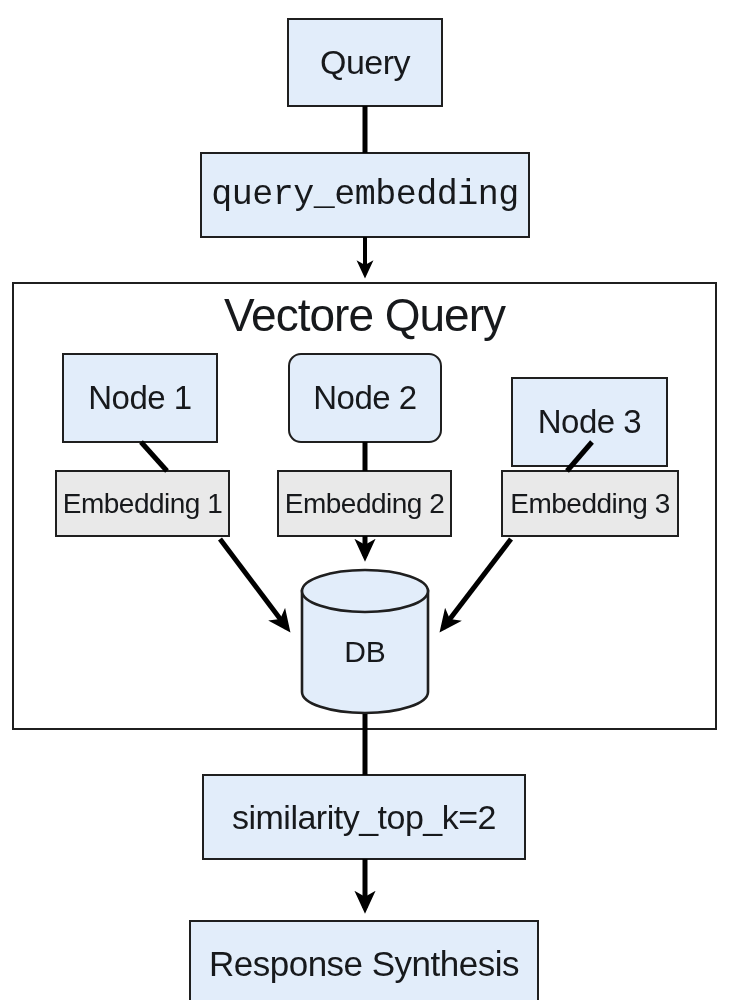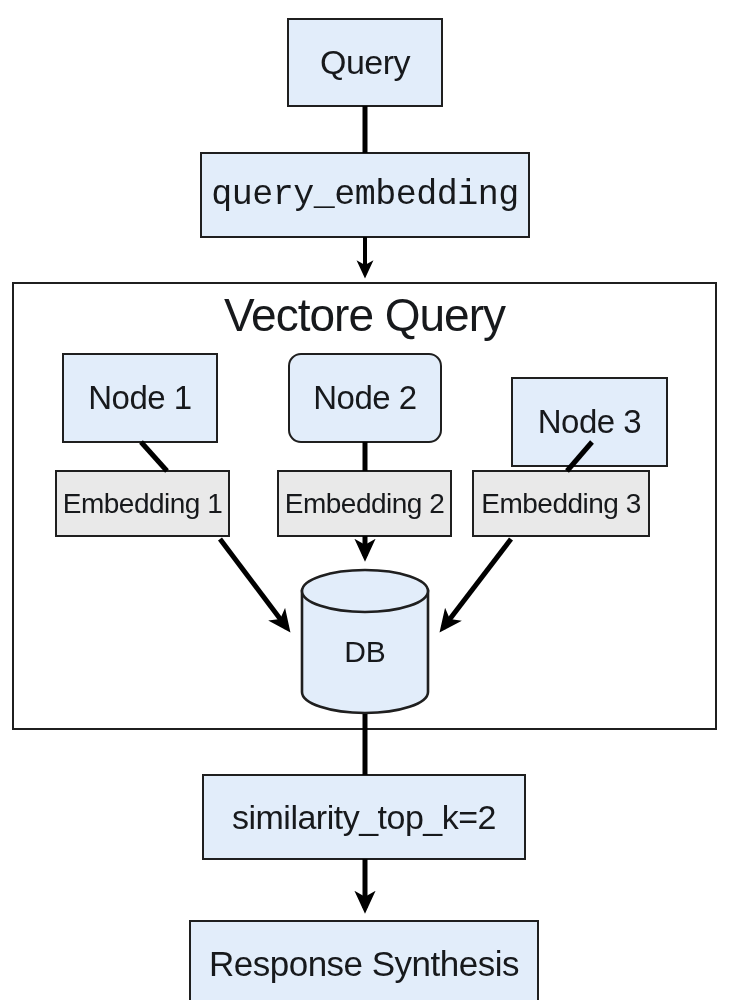--- a/index.html
+++ b/index.html
@@ -32,21 +32,21 @@
   .blue  { background: #e2edfa; }
   .gray  { background: #e9e9e9; justify-content: center; }
 
   .box-query        { left: 287px; top: 18px;  width: 156px; height: 89px; font-size: 34px; }
   .box-qe           { left: 200px; top: 152px; width: 330px; height: 86px; font-size: 35px; font-family: Liberation Mono, monospace; }
   .box-node-1       { left: 62px;  top: 353px; width: 156px; height: 90px; font-size: 33px; }
   .box-node-2       { left: 288px; top: 353px; width: 154px; height: 90px; font-size: 33px; border-radius: 13px; }
   .box-node-3       { left: 511px; top: 353px; width: 157px; height: 90px; font-size: 33px; margin-top: 24px; }
   .box-emb-1        { left: 55px;  top: 470px; width: 175px; height: 67px; font-size: 28px; }
   .box-emb-2        { left: 277px; top: 470px; width: 175px; height: 67px; font-size: 28px; }
-  .box-emb-3        { left: 472px; top: 470px; width: 178px; height: 67px; font-size: 28px; }
+  .box-emb-3        { left: 501px; top: 470px; width: 178px; height: 67px; font-size: 28px; }
   .box-similarity   { left: 202px; top: 774px; width: 324px; height: 86px; font-size: 34px; }
   .box-response     { left: 189px; top: 920px; width: 350px; height: 88px; font-size: 35px; }
 
   .container-store {
     position: absolute;
     box-sizing: border-box;
     left: 12px; top: 282px;
     width: 705px; height: 448px;
     border: 2.5px solid #1f1f1f;
     background: transparent;

